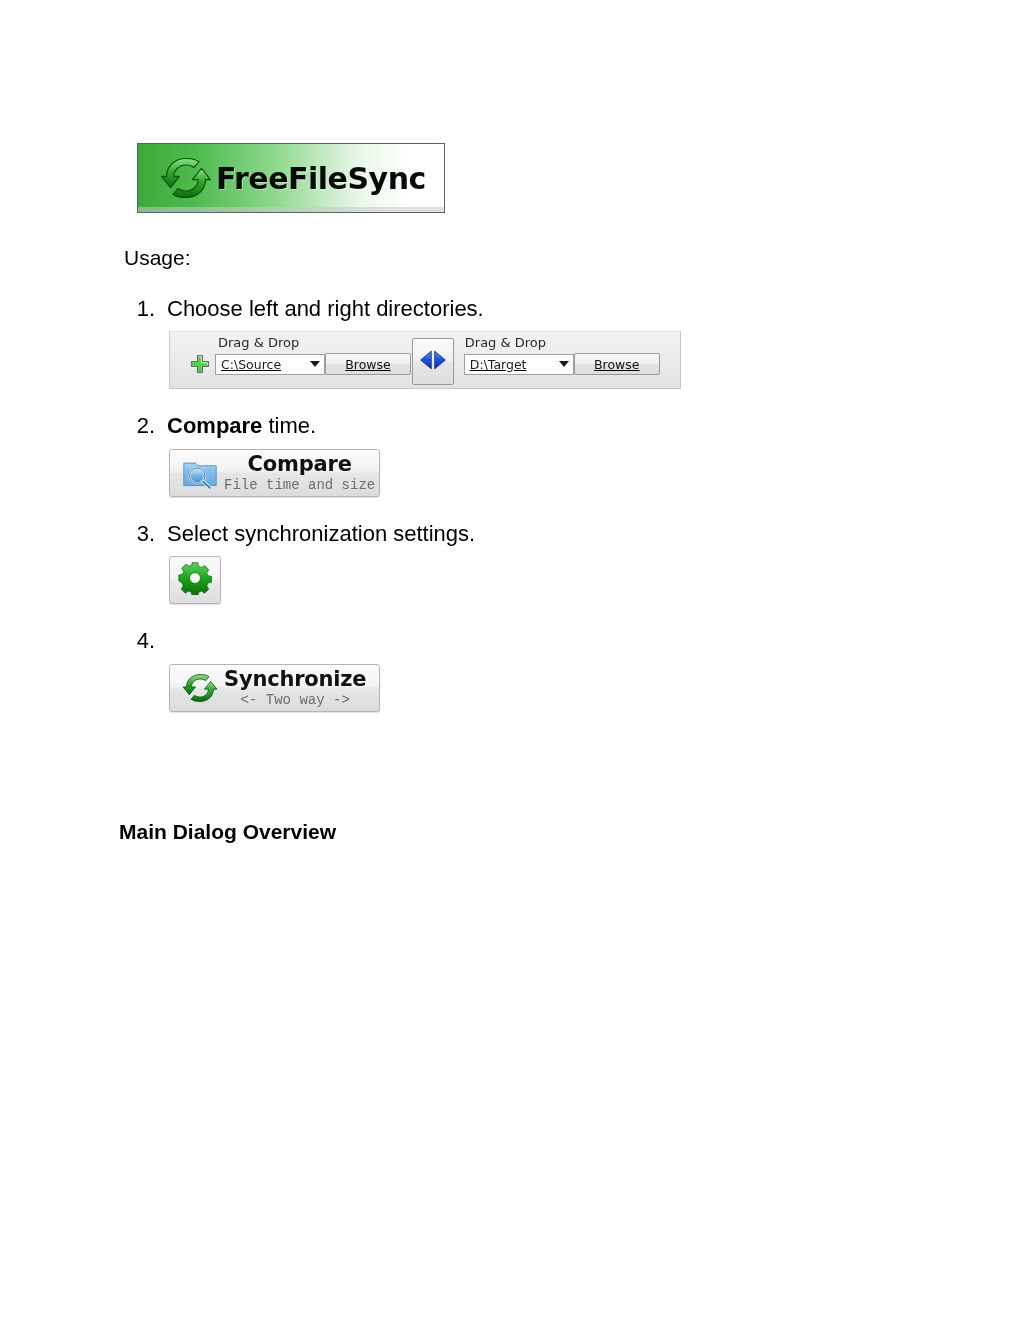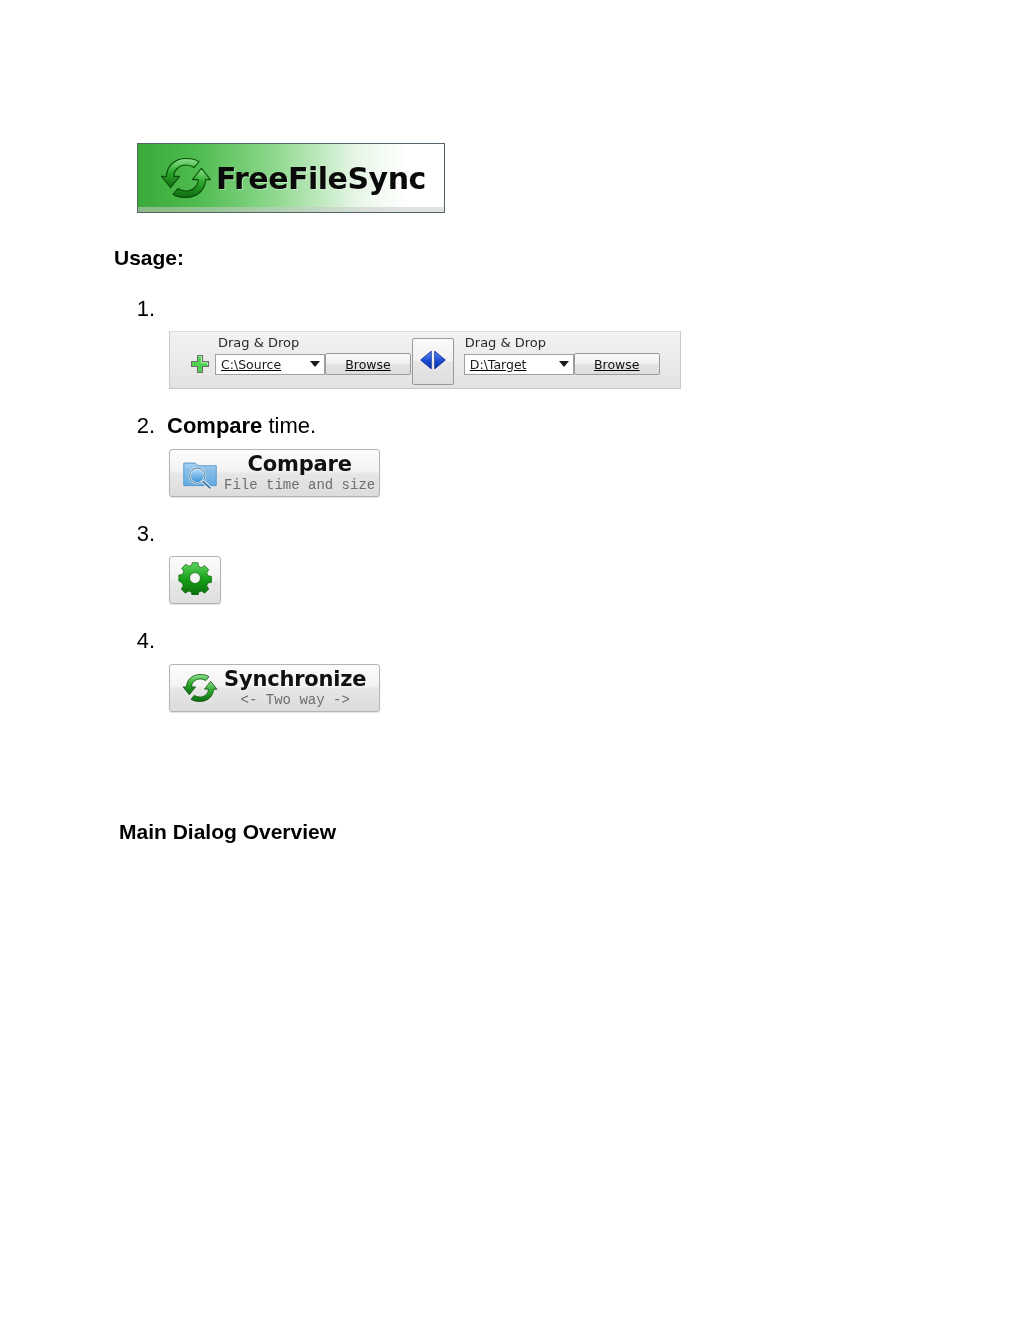--- a/index.html
+++ b/index.html
@@ -70,24 +70,24 @@
     font-style: italic;
     white-space: nowrap;
     margin-left: 8px;
     padding-bottom: 6px;
     line-height: 1;
   }
 
   
   .usage-heading {
     position: absolute;
-    left: 114px;
+    left: 124px;
     top: 246px;
     font-size: 21px;
-    font-weight: bold;
+    font-weight: normal;
   }
   .overview-heading {
     position: absolute;
     left: 119px;
     top: 820px;
     font-size: 21px;
     font-weight: bold;
   }
 
   
@@ -282,20 +282,21 @@
     </div>
   </div>
 
   <div class="usage-heading">Usage:</div>
 
   <div class="steps">
 
     <div class="step" style="margin-bottom:24px;">
       <div class="step-line">
         <span class="step-num">1.</span>
+        <span class="step-text"><span>Choose left and right directories.</span></span>
       </div>
       <div class="step-figure">
         <div class="dnd-panel">
 
           <div class="dnd-side left">
             <div class="dnd-label">Drag &amp; Drop</div>
             <div class="dnd-controls">
               <span class="plus-icon">
                 <svg viewBox="0 0 20 20" width="20" height="20" aria-hidden="true">
                   <path d="M7.5 1.5 h5 v6 h6 v5 h-6 v6 h-5 v-6 h-6 v-5 h6 z" fill="#4cd24c" stroke="#6f6f6f" stroke-width="1.1" stroke-linejoin="round"></path>
@@ -372,20 +373,21 @@
             <span class="btitle">Compare</span>
             <span class="bsub">File time and size</span>
           </span>
         </div>
       </div>
     </div>
 
     <div class="step" style="margin-bottom:24px;">
       <div class="step-line">
         <span class="step-num">3.</span>
+        <span class="step-text"><span>Select synchronization settings.</span></span>
       </div>
       <div class="step-figure">
         <div class="gear-btn">
           <span>
             <svg viewBox="0 0 40 40" width="34" height="34" aria-hidden="true">
               <defs>
                 <linearGradient id="lgGear" x1="0" y1="0" x2="0" y2="1">
                   <stop offset="0%" stop-color="#5fd45f"></stop>
                   <stop offset="50%" stop-color="#17a017"></stop>
                   <stop offset="100%" stop-color="#0a6b0a"></stop>

